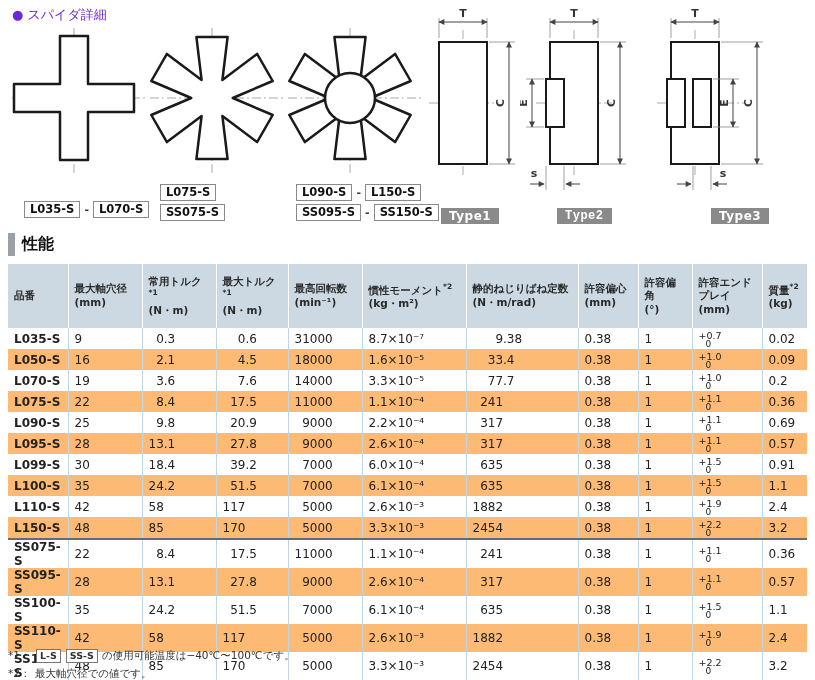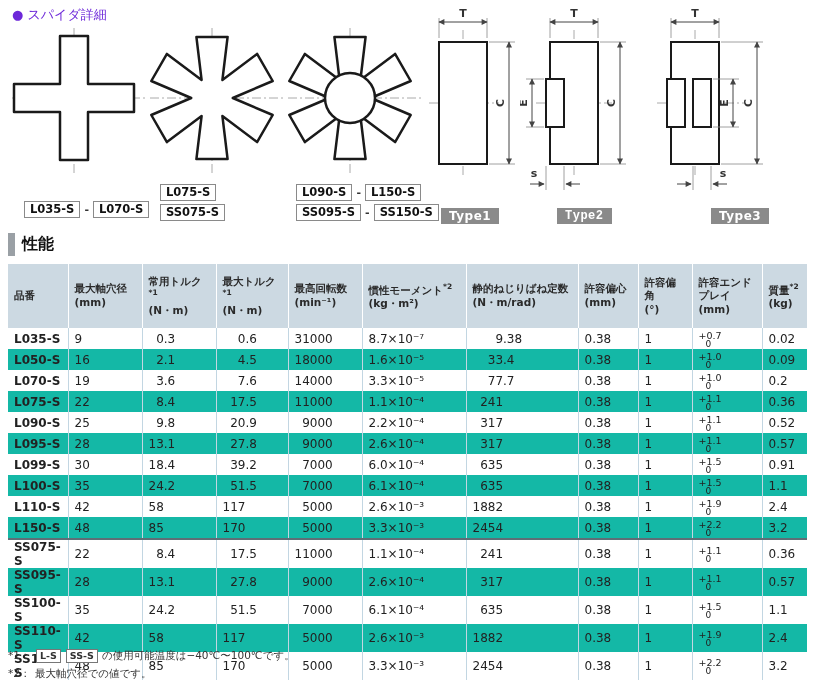--- a/index.html
+++ b/index.html
@@ -43,21 +43,21 @@
   
   .perf-table-wrap{position:absolute;left:8px;top:264px;}
   table.perf{border-collapse:collapse;table-layout:fixed;width:799px;}
   table.perf th{background:#ccd9e2;border-right:1px solid #fff;padding:4px 6px;height:56px;
       text-align:left;vertical-align:middle;font-weight:600;font-size:10.5px;line-height:1.3;color:#2a2a2a;}
   table.perf th:last-child{border-right:none;}
   table.perf th sup{font-size:7.5px;}
   table.perf td{border-right:1px solid #c2d6e2;padding:0 6px;height:21px;font-size:12px;
       vertical-align:middle;color:#222;}
   table.perf td:last-child{border-right:none;}
-  table.perf tbody tr.alt{background:#14b8a6;}
+  table.perf tbody tr.alt{background:#fdba74;}
   table.perf tbody tr.group-start td{border-top:2px solid #5f6e76;}
   table.perf tbody tr:last-child td{border-bottom:2px solid #9aa4a9;}
   td.pn-cell span{font-weight:bold;}
   .num{white-space:pre;text-align:center;}
   .endplay{line-height:9px;padding-top:1px;}
   .ep-top{display:block;font-size:9.5px;line-height:9px;}
   .ep-bot{display:block;font-size:9px;line-height:8px;margin-left:7px;}
 
   
   .footnote{position:absolute;left:8px;display:flex;align-items:center;gap:3px;
@@ -313,21 +313,21 @@
       <td><span>2.2×10⁻⁴</span></td>
       <td><span class="num"> 317</span></td>
       <td><span>0.38</span></td>
       <td><span>1</span></td>
       <td>
         <div class="endplay">
           <span class="ep-top">+1.1</span>
           <span class="ep-bot">0</span>
         </div>
       </td>
-      <td><span>0.52</span></td>
+      <td><span>0.69</span></td>
     </tr>
 
     <tr class="alt">
       <td class="pn-cell"><span>L095-S</span></td>
       <td><span>28</span></td>
       <td><span class="num">13.1</span></td>
       <td><span class="num"> 27.8</span></td>
       <td><span class="num"> 9000</span></td>
       <td><span>2.6×10⁻⁴</span></td>
       <td><span class="num"> 317</span></td>

